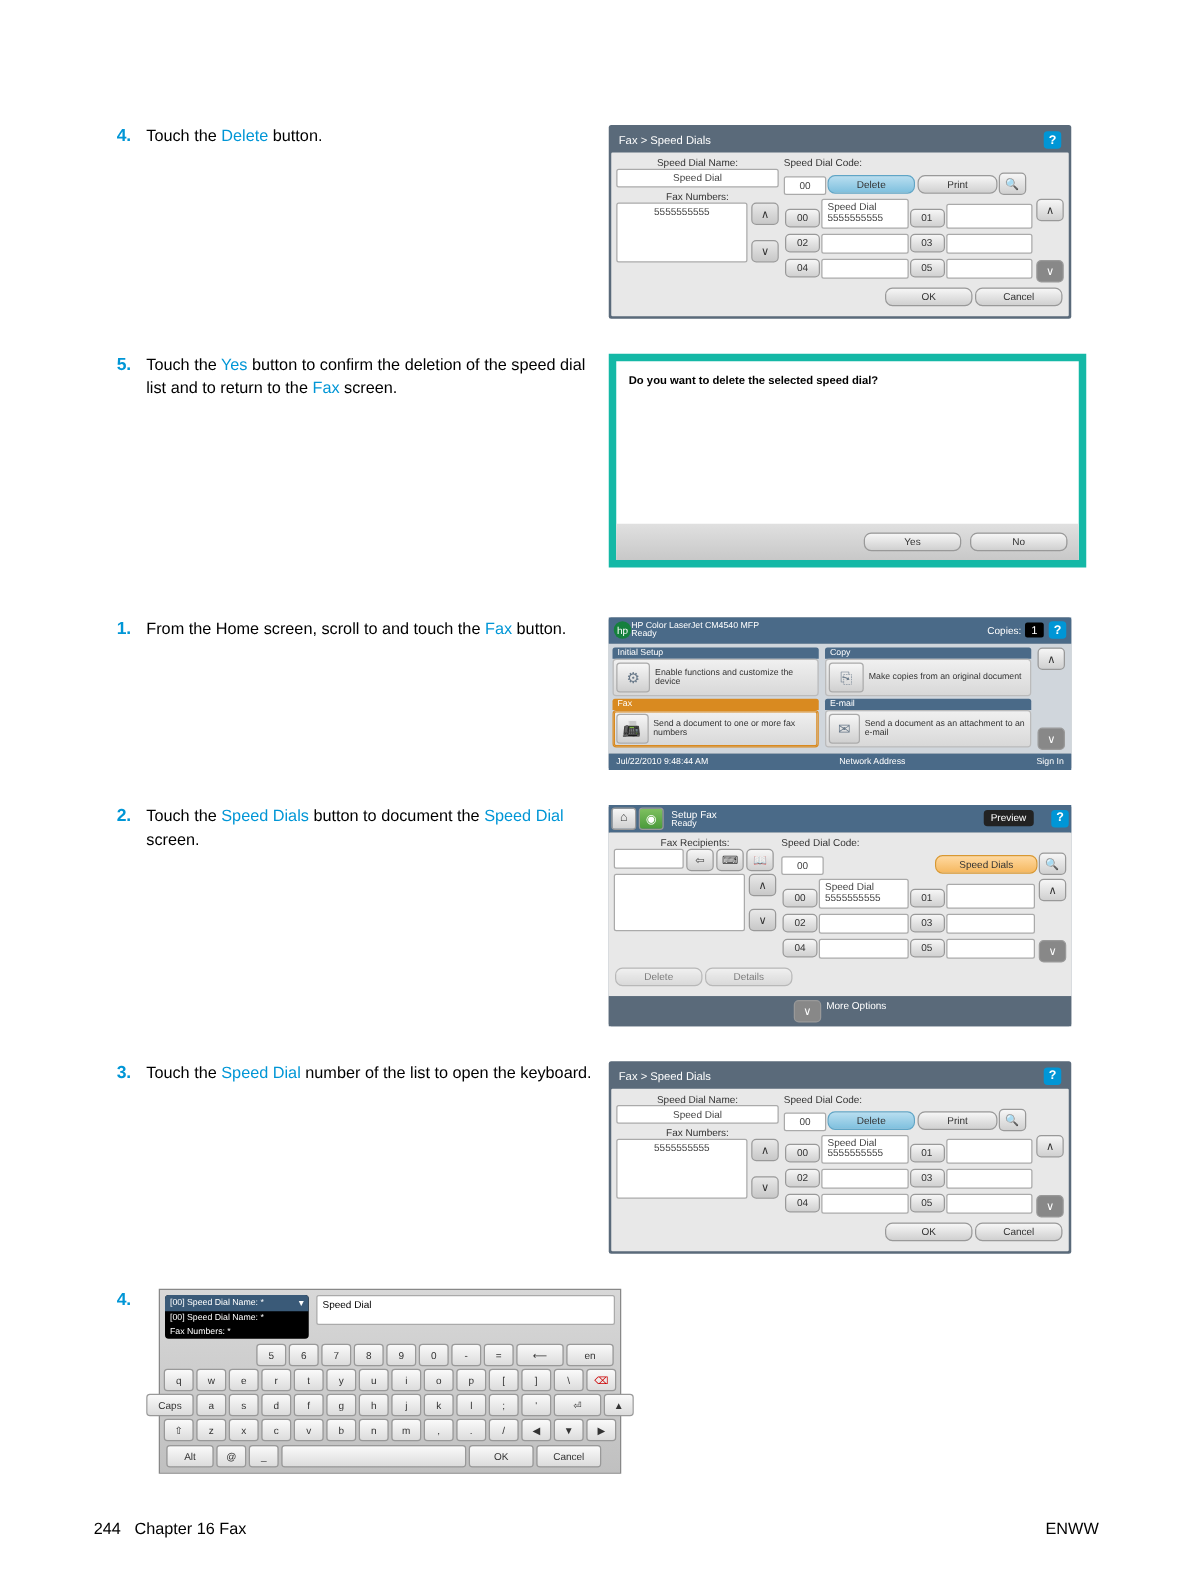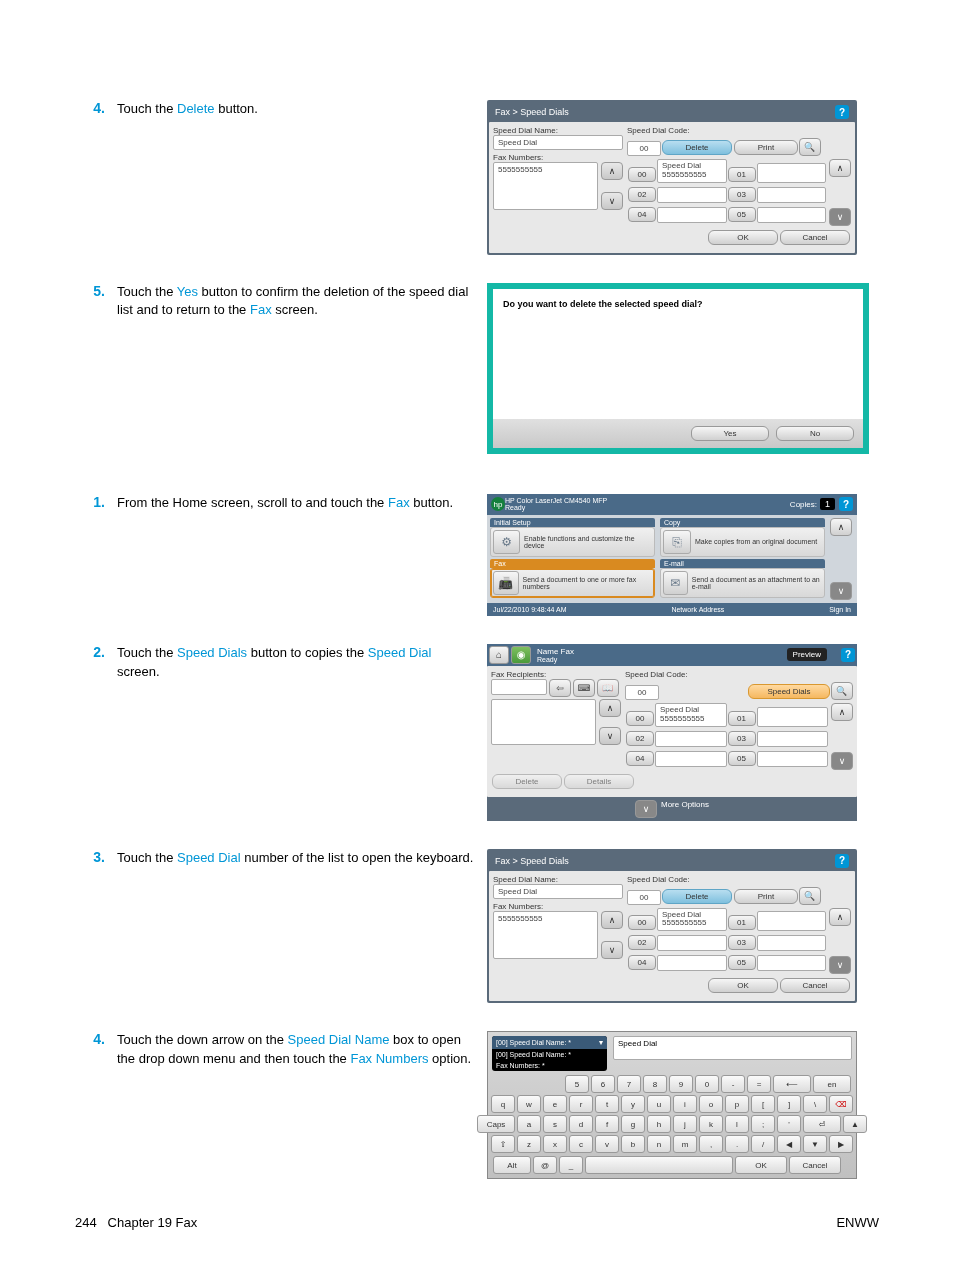--- a/index.html
+++ b/index.html
@@ -137,20 +137,21 @@
     color: #444;
     border-radius: 2px;
   }
   .lbl { font-size: 8px; color: #333; }
   .flex { display: flex; }
   .gap2 > * { margin-right: 2px; }
 
   .sd-left {
     width: 130px;
     margin-right: 4px;
+    text-align: center;
   }
   .sd-grid {
     flex: 1;
   }
   .sd-row { display: flex; align-items: flex-end; margin-bottom: 3px; }
 
   
   .dialog-shot {
     width: 370px;
     border: 6px solid #14b8a6;
@@ -482,29 +483,29 @@
           <span>Network Address</span>
           <span>Sign In</span>
         </div>
       </div>
     </div>
   </div>
 
   <div class="step-row">
     <div class="step-num">2.</div>
     <div class="step-text">
-      <span>Touch the </span><span class="link">Speed Dials</span><span> button to copies the </span><span class="link">Speed Dial</span><span> screen.</span>
+      <span>Touch the </span><span class="link">Speed Dials</span><span> button to document the </span><span class="link">Speed Dial</span><span> screen.</span>
     </div>
     <div class="screenshot-col">
       <div class="shot" style="padding:0">
         <div class="sendfax-top">
           <span class="sendfax-btn">⌂</span>
           <span class="sendfax-btn" style="background:linear-gradient(#7fc060,#4a9a3a);color:#fff">◉</span>
           <div class="sendfax-title">
-            <div>Name Fax</div>
+            <div>Setup Fax</div>
             <div style="font-size:7px">Ready</div>
           </div>
           <span class="preview-btn">Preview</span>
           <span class="help-icon">?</span>
         </div>
         <div class="shot-body">
           <div class="flex">
             <div class="sd-left">
               <div class="lbl">Fax Recipients:</div>
               <div class="flex gap2" style="margin-bottom:2px">
@@ -646,23 +647,20 @@
               </div>
             </div>
           </div>
         </div>
       </div>
     </div>
   </div>
 
   <div class="step-row">
     <div class="step-num">4.</div>
-    <div class="step-text">
-      <span>Touch the down arrow on the </span><span class="link">Speed Dial Name</span><span> box to open the drop down menu and then touch the </span><span class="link">Fax Numbers</span><span> option.</span>
-    </div>
     <div class="screenshot-col">
       <div class="kbd-shot">
         <div class="kbd-header">
           <div class="kbd-drop">
             <div class="kbd-drop-row sel">
               <span>[00] Speed Dial Name: *</span>
                 <span class="chev">▾</span>
             </div>
             <div class="kbd-drop-row">
                 <span>[00] Speed Dial Name: *</span>
@@ -742,18 +740,18 @@
           <span class="key key-space"></span>
           <span class="key key-wider">OK</span>
           <span class="key key-wider">Cancel</span>
         </div>
       </div>
     </div>
   </div>
 
   <div class="footer">
     <span>
-      <span>244</span>&nbsp;&nbsp;&nbsp;<span>Chapter 19   Fax</span>
+      <span>244</span>&nbsp;&nbsp;&nbsp;<span>Chapter 16   Fax</span>
     </span>
     <span>ENWW</span>
   </div>
 
 </div>
 
 </body></html>

